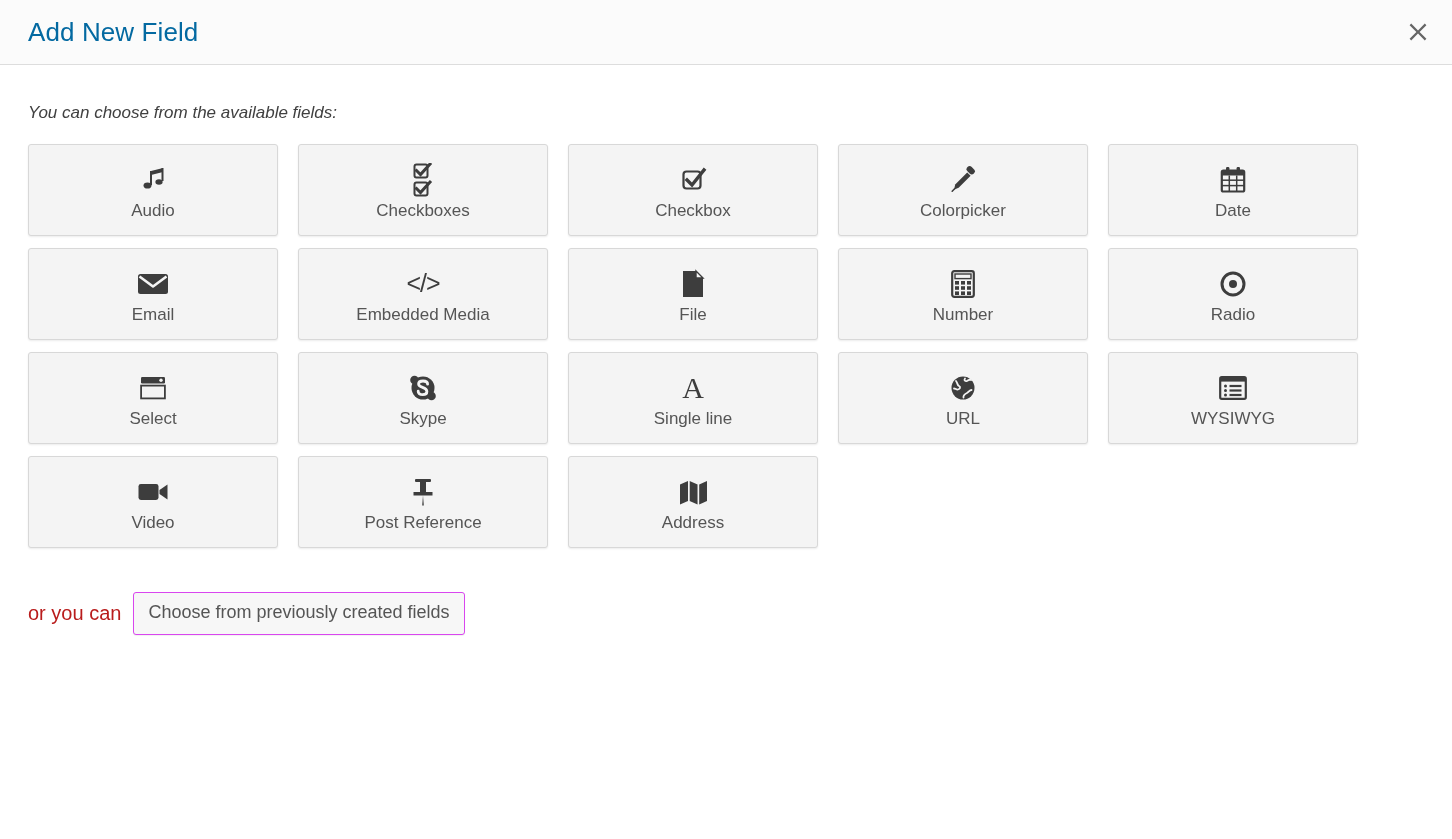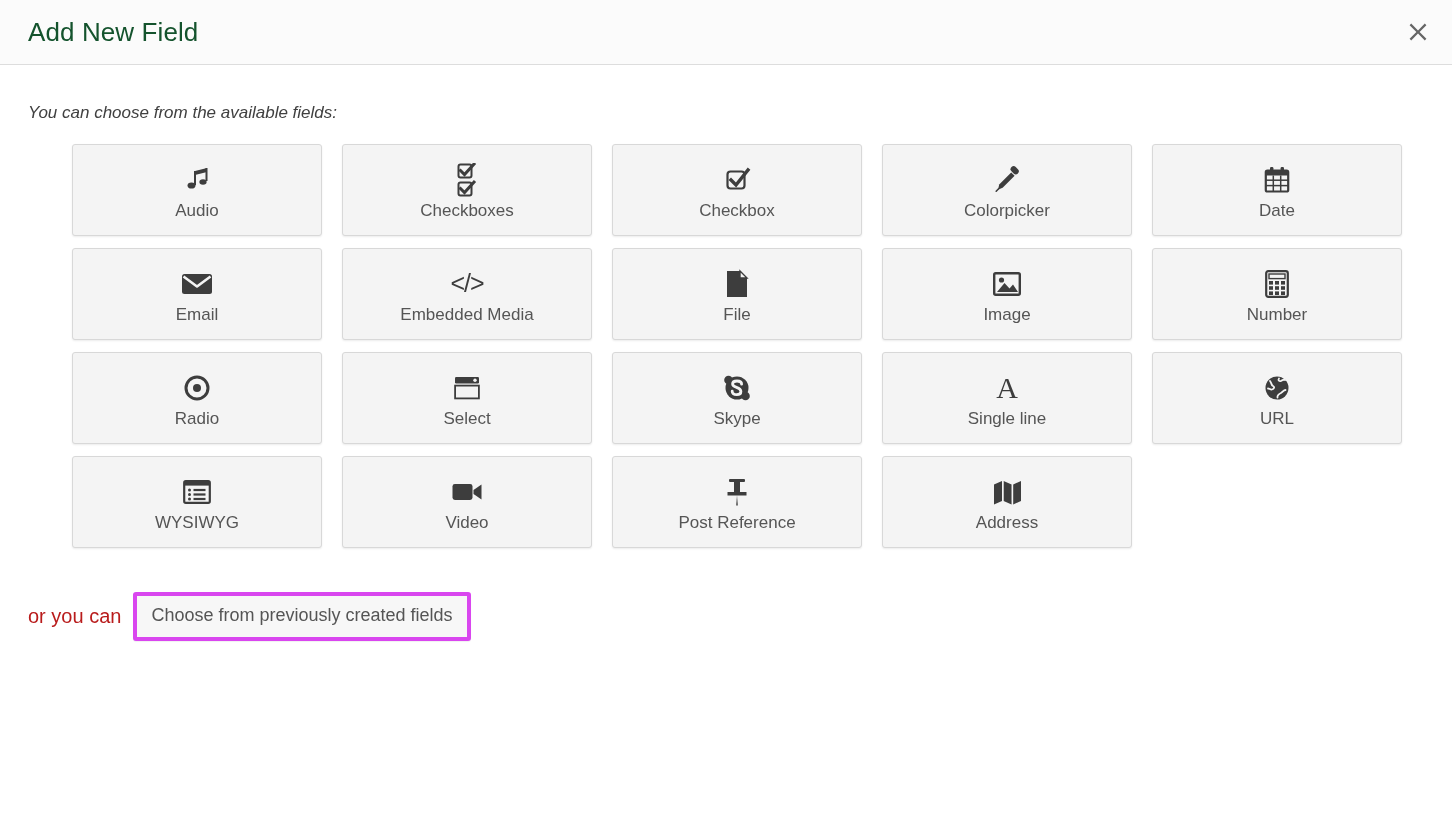--- a/index.html
+++ b/index.html
@@ -23,21 +23,21 @@
     border-bottom: 1px solid #dddddd;
     box-sizing: border-box;
   }
   .modal-title {
     position: absolute;
     left: 28px;
     top: 50%;
     transform: translateY(-50%);
     font-size: 26px;
     font-weight: 400;
-    color: #14532d;
+    color: #0369a1;
     letter-spacing: 0.1px;
     white-space: nowrap;
   }
   .close-btn {
     position: absolute;
     right: 16px;
     top: 50%;
     transform: translateY(-50%);
     width: 36px;
     height: 36px;
@@ -66,21 +66,20 @@
     line-height: 1;
   }
 
   
   .field-grid {
     display: grid;
     grid-template-columns: repeat(5, 250px);
     column-gap: 20px;
     row-gap: 12px;
     margin-top: 23px;
-    margin-left: 44px;
   }
   .field-btn {
     height: 92px;
     box-sizing: border-box;
     background: #f4f4f4;
     border: 1px solid #d8d8d8;
     border-radius: 3px;
     box-shadow: 0 1px 2px rgba(0,0,0,0.08);
     display: flex;
     flex-direction: column;
@@ -126,21 +125,21 @@
     margin-top: 44px;
   }
   .footer-text {
     font-size: 20px;
     color: #b91c1c;
     margin-right: 12px;
     white-space: nowrap;
   }
   .secondary-btn {
     background: #f7f7f7;
-    border: 4px solid #d946ef;
+    border: 1px solid #d946ef;
     border-radius: 3px;
     box-shadow: 0 1px 1px rgba(0,0,0,0.06);
     padding: 10px 14px 11px 14px;
     font-size: 18px;
     font-family: inherit;
     color: #555555;
     cursor: pointer;
     line-height: 1.1;
     white-space: nowrap;
   }
@@ -252,30 +251,20 @@
       <span class="field-icon">
         <svg width="26" height="30" viewBox="0 0 26 30" aria-hidden="true">
           <path d="M3 2 L16 2 L23 9 L23 28 L3 28 Z" fill="#3d3d3d"></path>
           <path d="M16 2 L16 9 L23 9 Z" fill="#f4f4f4"></path>
           <path d="M16 2 L23 9 L16 9 Z" fill="none" stroke="#3d3d3d" stroke-width="1.4"></path>
         </svg>
       </span>
       <span class="field-label">File</span>
     </button>
 
-    <button class="field-btn">
-      <span class="field-icon">
-        <svg width="30" height="26" viewBox="0 0 30 26" aria-hidden="true">
-          <rect x="2.2" y="2.2" width="25.6" height="21.6" rx="1.5" fill="none" stroke="#3d3d3d" stroke-width="2.4"></rect>
-          <circle cx="9.5" cy="9" r="2.6" fill="#3d3d3d"></circle>
-          <path d="M5 21 L12.5 12 L17.5 17.5 L21 13.5 L26 21 Z" fill="#3d3d3d"></path>
-        </svg>
-      </span>
-      <span class="field-label">Image</span>
-    </button>
 
     <button class="field-btn">
       <span class="field-icon">
         <svg width="26" height="30" viewBox="0 0 26 30" aria-hidden="true">
           <rect x="2.2" y="2.2" width="21.6" height="25.6" rx="2" fill="none" stroke="#3d3d3d" stroke-width="2.2"></rect>
           <rect x="5" y="5" width="16" height="4.6" fill="none" stroke="#3d3d3d" stroke-width="1.4"></rect>
           <g fill="#3d3d3d">
             <rect x="5" y="12" width="4" height="3.6"></rect>
             <rect x="11" y="12" width="4" height="3.6"></rect>
             <rect x="17" y="12" width="4" height="3.6"></rect>

